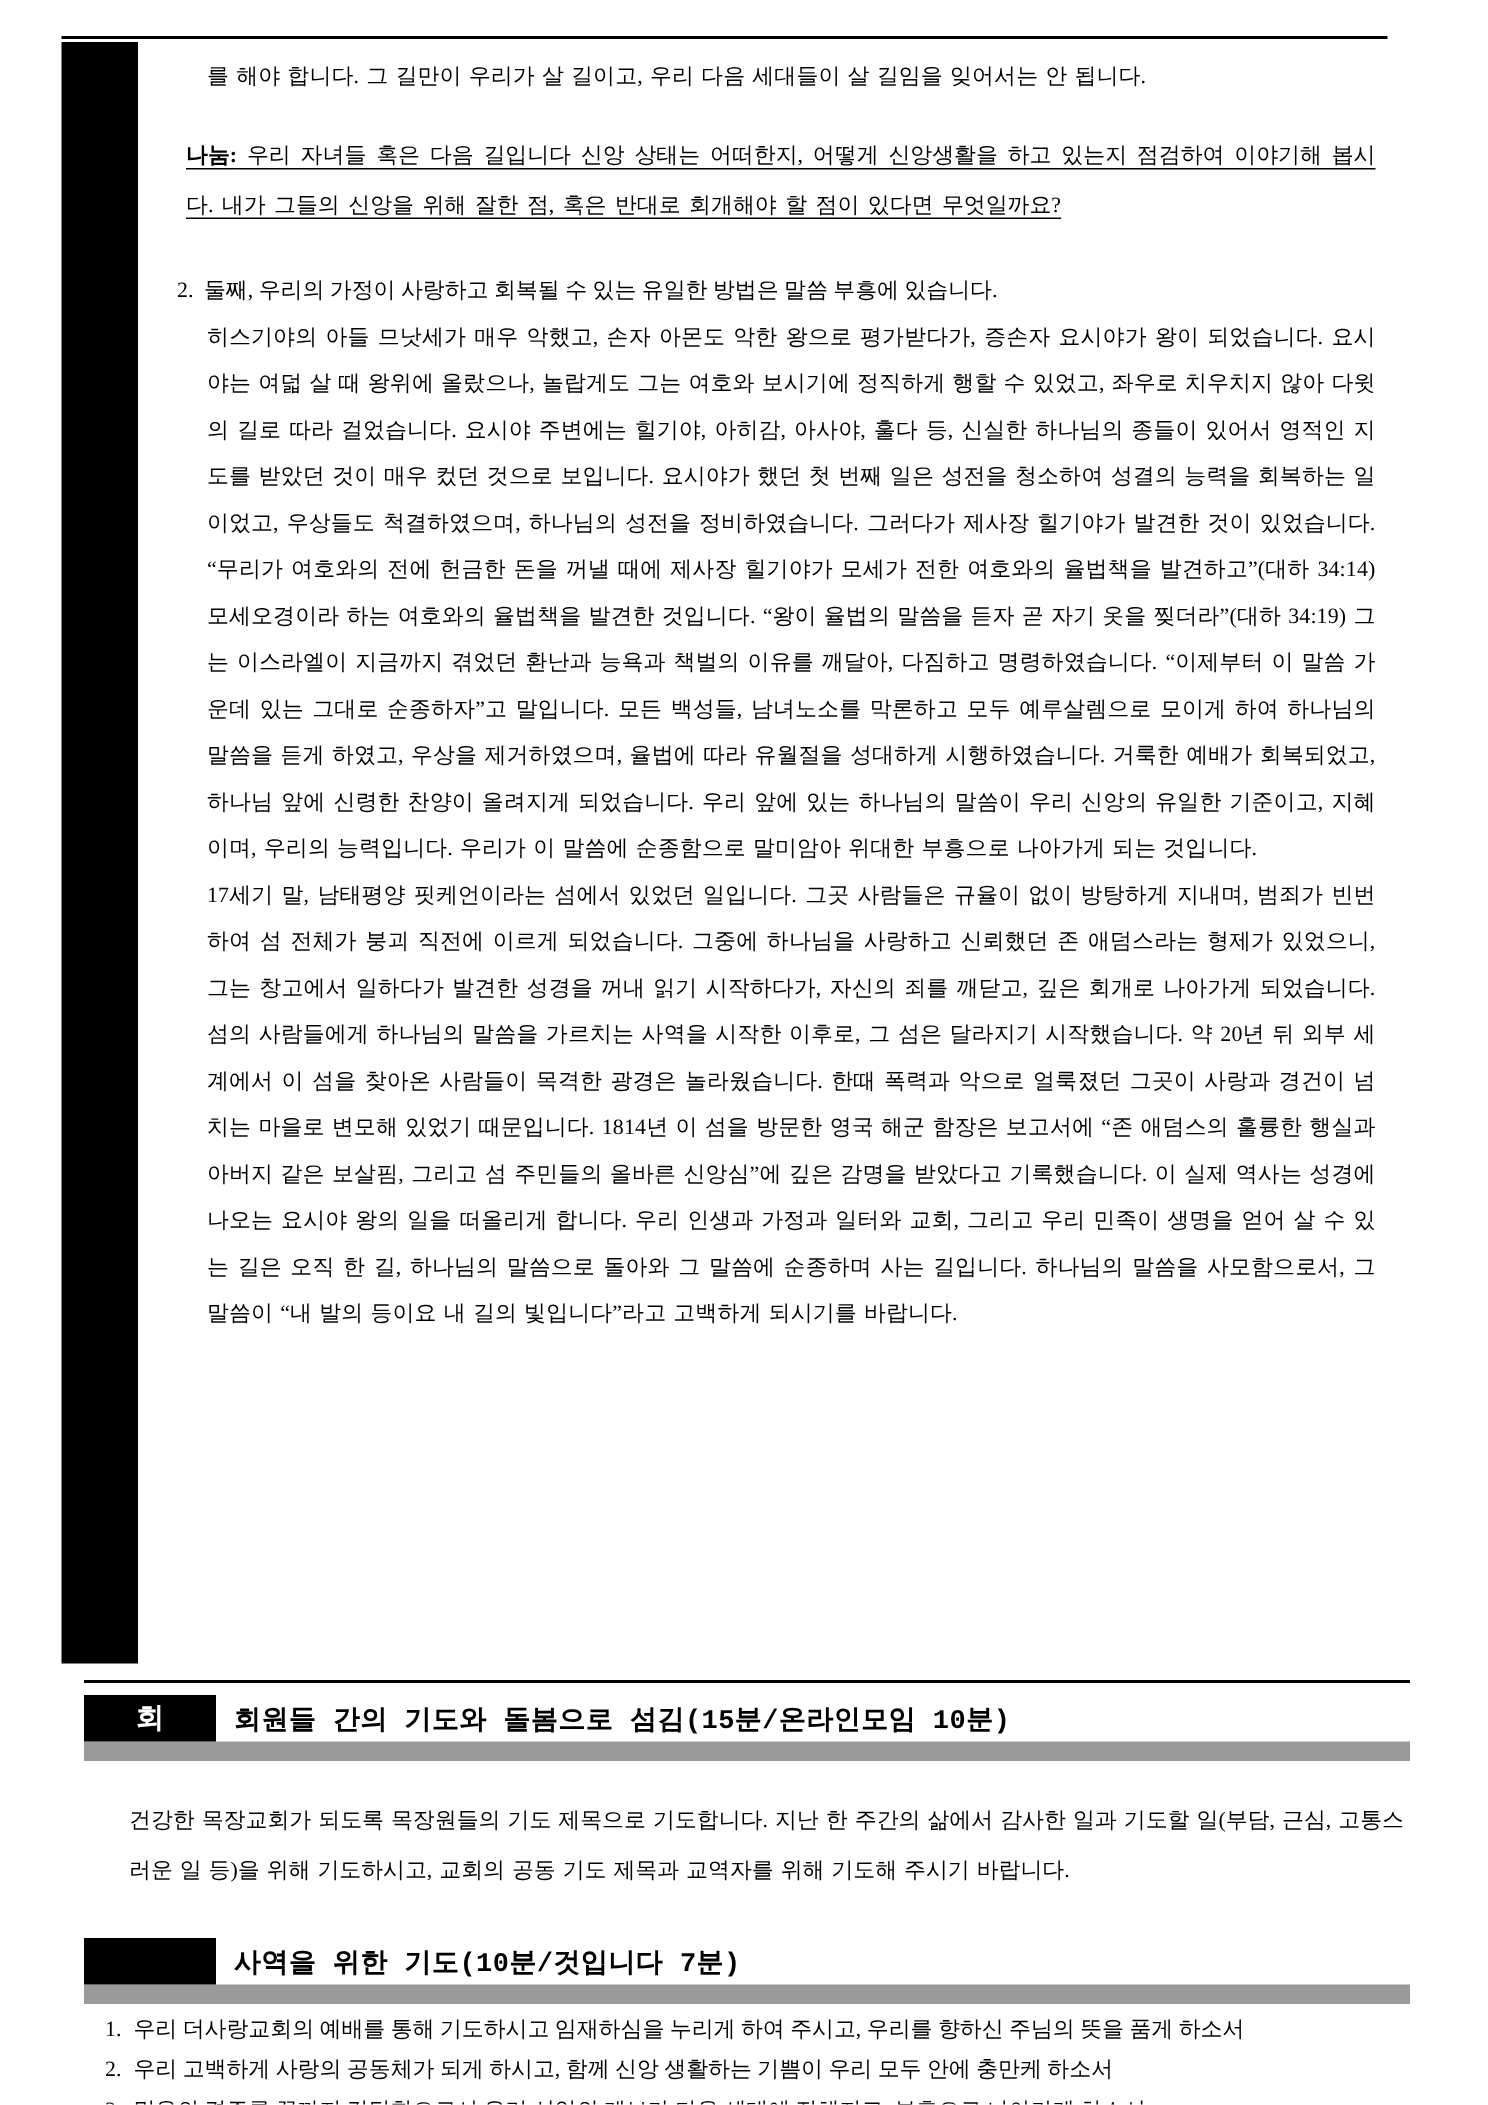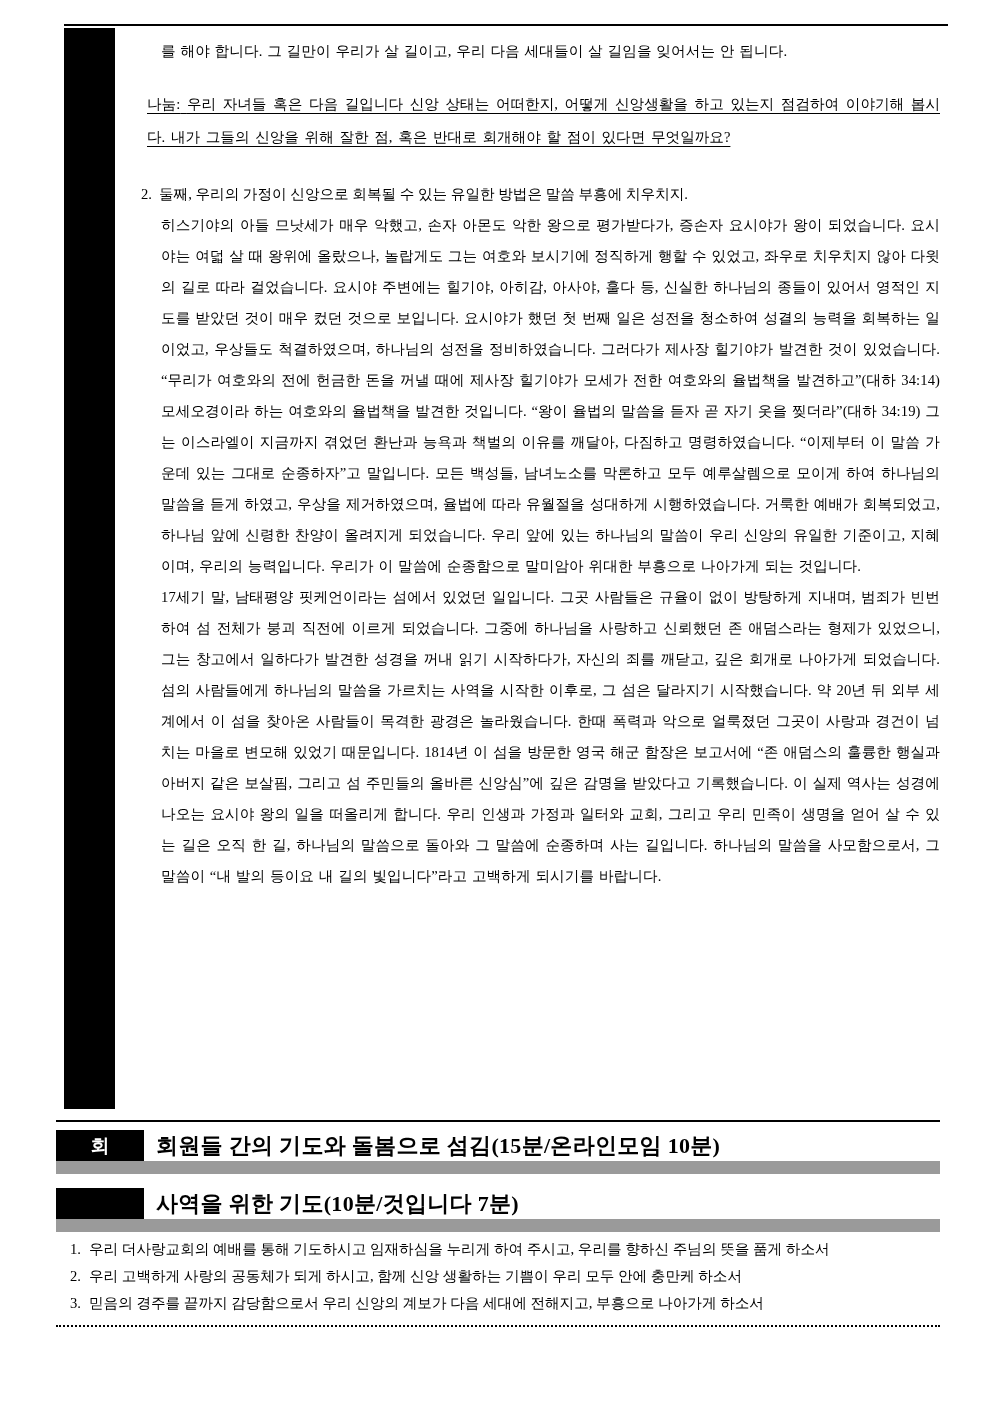--- a/index.html
+++ b/index.html
@@ -20,21 +20,21 @@
   .page {
     position: relative;
     width: 992px;
     height: 1403px;
     box-sizing: border-box;
   }
 
   
   .upper-section {
     position: absolute;
-    left: 64px;
+    left: 41px;
     top: 24px;
     width: 884px;
     border-top: 2px solid #000;
     box-sizing: border-box;
   }
 
   
   .black-band {
     position: absolute;
     left: 0px;
@@ -73,21 +73,21 @@
     padding-right: 2px;
     font-size: 14.6px;
     line-height: 33px;
     text-align: justify;
     text-justify: inter-character;
     text-decoration: underline;
     text-underline-offset: 4px;
     word-spacing: 2px;
   }
   .share-block .share-label {
-    font-weight: normal;
+    font-weight: bold;
   }
 
   .numbered-heading {
     margin-top: 25px;
     padding-left: 14px;
     font-size: 14.6px;
     line-height: 31px;
     display: flex;
     gap: 7px;
   }
@@ -128,24 +128,25 @@
     justify-content: center;
     overflow: hidden;
     line-height: 22px;
     flex: 0 0 auto;
   }
   .banner-title {
     flex: 1 1 auto;
     display: flex;
     align-items: center;
     padding-left: 12px;
-    font-size: 22px;
+    font-size: 18px;
     font-weight: bold;
     letter-spacing: 0.3px;
     white-space: nowrap;
+    font-family: Liberation Mono, monospace;
   }
   .gray-rule {
     height: 13px;
     background: #9a9a9a;
     width: 100%;
   }
 
   .banner-body {
     padding: 9px 4px 0 30px;
     font-size: 14.6px;
@@ -184,38 +185,39 @@
 
       <p class="para p-continued">를 해야 합니다. 그 길만이 우리가 살 길이고, 우리 다음 세대들이 살 길임을 잊어서는 안 됩니다.</p>
 
       <div class="share-block">
         <span class="share-label">나눔:</span>
         <span>우리 자녀들 혹은 다음 길입니다 신앙 상태는 어떠한지, 어떻게 신앙생활을 하고 있는지 점검하여 이야기해 봅시다. 내가 그들의 신앙을 위해 잘한 점, 혹은 반대로 회개해야 할 점이 있다면 무엇일까요?</span>
       </div>
 
       <div class="numbered-heading">
         <span class="num">2.</span>
-        <span>둘째, 우리의 가정이 신앙으로 회복될 수 있는 유일한 방법은 말씀 부흥에 치우치지.</span>
+        <span>둘째, 우리의 가정이 사랑하고 회복될 수 있는 유일한 방법은 말씀 부흥에 있습니다.</span>
       </div>
 
       <p class="para body-para">히스기야의 아들 므낫세가 매우 악했고, 손자 아몬도 악한 왕으로 평가받다가, 증손자 요시야가 왕이 되었습니다. 요시야는 여덟 살 때 왕위에 올랐으나, 놀랍게도 그는 여호와 보시기에 정직하게 행할 수 있었고, 좌우로 치우치지 않아 다윗의 길로 따라 걸었습니다. 요시야 주변에는 힐기야, 아히감, 아사야, 훌다 등, 신실한 하나님의 종들이 있어서 영적인 지도를 받았던 것이 매우 컸던 것으로 보입니다. 요시야가 했던 첫 번째 일은 성전을 청소하여 성결의 능력을 회복하는 일이었고, 우상들도 척결하였으며, 하나님의 성전을 정비하였습니다. 그러다가 제사장 힐기야가 발견한 것이 있었습니다. “무리가 여호와의 전에 헌금한 돈을 꺼낼 때에 제사장 힐기야가 모세가 전한 여호와의 율법책을 발견하고”(대하 34:14) 모세오경이라 하는 여호와의 율법책을 발견한 것입니다. “왕이 율법의 말씀을 듣자 곧 자기 옷을 찢더라”(대하 34:19) 그는 이스라엘이 지금까지 겪었던 환난과 능욕과 책벌의 이유를 깨달아, 다짐하고 명령하였습니다. “이제부터 이 말씀 가운데 있는 그대로 순종하자”고 말입니다. 모든 백성들, 남녀노소를 막론하고 모두 예루살렘으로 모이게 하여 하나님의 말씀을 듣게 하였고, 우상을 제거하였으며, 율법에 따라 유월절을 성대하게 시행하였습니다. 거룩한 예배가 회복되었고, 하나님 앞에 신령한 찬양이 올려지게 되었습니다. 우리 앞에 있는 하나님의 말씀이 우리 신앙의 유일한 기준이고, 지혜이며, 우리의 능력입니다. 우리가 이 말씀에 순종함으로 말미암아 위대한 부흥으로 나아가게 되는 것입니다.</p>
 
       <p class="para body-para">17세기 말, 남태평양 핏케언이라는 섬에서 있었던 일입니다. 그곳 사람들은 규율이 없이 방탕하게 지내며, 범죄가 빈번하여 섬 전체가 붕괴 직전에 이르게 되었습니다. 그중에 하나님을 사랑하고 신뢰했던 존 애덤스라는 형제가 있었으니, 그는 창고에서 일하다가 발견한 성경을 꺼내 읽기 시작하다가, 자신의 죄를 깨닫고, 깊은 회개로 나아가게 되었습니다. 섬의 사람들에게 하나님의 말씀을 가르치는 사역을 시작한 이후로, 그 섬은 달라지기 시작했습니다. 약 20년 뒤 외부 세계에서 이 섬을 찾아온 사람들이 목격한 광경은 놀라웠습니다. 한때 폭력과 악으로 얼룩졌던 그곳이 사랑과 경건이 넘치는 마을로 변모해 있었기 때문입니다. 1814년 이 섬을 방문한 영국 해군 함장은 보고서에 “존 애덤스의 훌륭한 행실과 아버지 같은 보살핌, 그리고 섬 주민들의 올바른 신앙심”에 깊은 감명을 받았다고 기록했습니다. 이 실제 역사는 성경에 나오는 요시야 왕의 일을 떠올리게 합니다. 우리 인생과 가정과 일터와 교회, 그리고 우리 민족이 생명을 얻어 살 수 있는 길은 오직 한 길, 하나님의 말씀으로 돌아와 그 말씀에 순종하며 사는 길입니다. 하나님의 말씀을 사모함으로서, 그 말씀이 “내 발의 등이요 내 길의 빛입니다”라고 고백하게 되시기를 바랍니다.</p>
 
 
     </div>
   </div>
 
   <div class="lower-section">
 
     <div class="banner">
       <div class="banner-tag">회</div>
       <div class="banner-title">회원들 간의 기도와 돌봄으로 섬김(15분/온라인모임 10분)</div>
     </div>
     <div class="gray-rule"></div>
+    <p class="banner-body">건강한 목장교회가 되도록 목장원들의 기도 제목으로 기도합니다. 지난 한 주간의 삶에서 감사한 일과 기도할 일(부담, 근심, 고통스러운 일 등)을 위해 기도하시고, 교회의 공동 기도 제목과 교역자를 위해 기도해 주시기 바랍니다.</p>
 
     <div class="spacer-16"></div>
 
     <div class="banner">
       <div class="banner-tag"></div>
       <div class="banner-title">사역을 위한 기도(10분/것입니다 7분)</div>
     </div>
     <div class="gray-rule"></div>
 
     <ul class="prayer-list">

